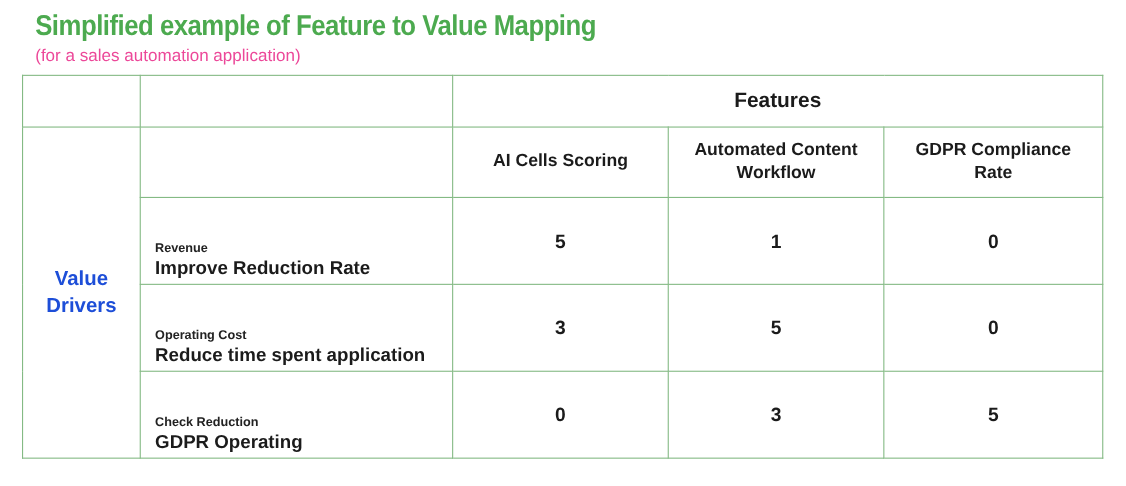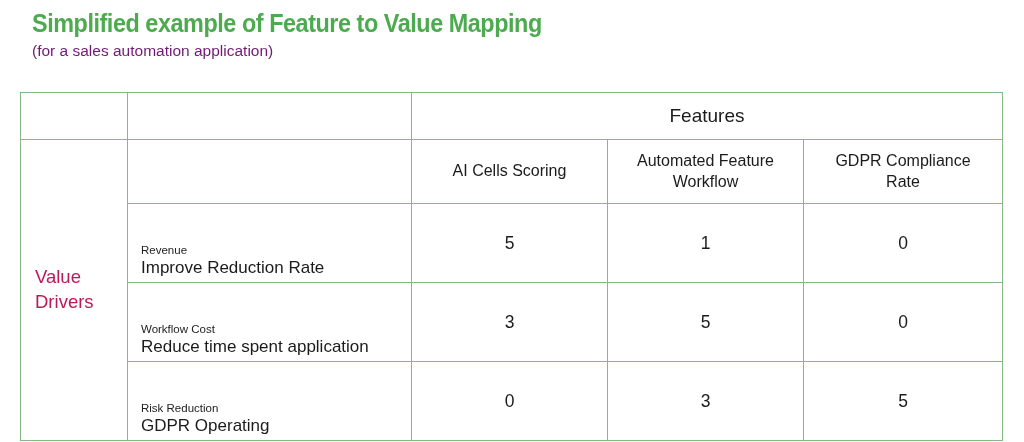--- a/index.html
+++ b/index.html
@@ -16,46 +16,48 @@
     position: absolute; left: 32px; top: 8px;
     font-size: 26px; font-weight: bold;
     letter-spacing: -0.5px;
     font-stretch: condensed;
     transform: scaleX(0.9); transform-origin: 0 50%;
     color: #4CAA4F;
     white-space: nowrap;
   }
   .subtitle {
     position: absolute; left: 32px; top: 42px;
-    font-size: 15.5px; color: #701a75;
+    font-size: 15.5px; color: #ec4899;
     white-space: nowrap;
   }
 
   table.fv {
-    position: absolute; left: 20px; top: 92px;
+    position: absolute; left: 20px; top: 68px;
     border-collapse: collapse;
     table-layout: fixed;
     width: 982px;
+    font-weight: bold;
   }
   table.fv td {
     border: 1.5px solid #84BA84;
     background: #ffffff;
     vertical-align: middle;
   }
   .features-header {
     text-align: center;
     font-size: 19px; color: #1b1b1b;
   }
   .col-header {
     text-align: center;
     font-size: 16px; line-height: 1.3; color: #1b1b1b;
     padding: 2px 14px;
   }
   .row-group-header {
-    font-size: 18.5px; line-height: 1.35; color: #be185d;
+    text-align: center;
+    font-size: 18.5px; line-height: 1.35; color: #1d4ed8;
     padding: 0 14px;
   }
   .driver-cell { padding: 4px 10px 4px 13px; }
   .driver-cat  { font-size: 11.5px; color: #222222; display: block; margin-bottom: 2px; margin-top: 36px; }
   .driver-name { font-size: 17px; color: #1b1b1b; display: block; }
   .weight-cell { text-align: center; font-size: 17.5px; color: #1b1b1b; }
 
   .footer {
     position: absolute; left: 31px; top: 375px;
     font-size: 16.5px; line-height: 22px; color: #333333;
@@ -82,47 +84,47 @@
         <tr style="height:47px">
       <td></td>
       <td></td>
       <td colspan="3" class="features-header">Features</td>
     </tr>
 
     <tr style="height:64px">
       <td rowspan="4" class="row-group-header">Value Drivers</td>
       <td></td>
       <td class="col-header">AI Cells Scoring</td>
-      <td class="col-header">Automated Feature Workflow</td>
+      <td class="col-header">Automated Content Workflow</td>
       <td class="col-header">GDPR Compliance Rate</td>
     </tr>
 
     <tr style="height:57px">
       <td class="driver-cell">
         <span class="driver-cat">Revenue</span>
         <span class="driver-name">Improve Reduction Rate</span>
       </td>
       <td class="weight-cell">5</td>
       <td class="weight-cell">1</td>
       <td class="weight-cell">0</td>
     </tr>
 
     <tr style="height:57px">
       <td class="driver-cell">
-        <span class="driver-cat">Workflow Cost</span>
+        <span class="driver-cat">Operating Cost</span>
         <span class="driver-name">Reduce time spent application</span>
       </td>
       <td class="weight-cell">3</td>
       <td class="weight-cell">5</td>
       <td class="weight-cell">0</td>
     </tr>
 
     <tr style="height:57px">
       <td class="driver-cell">
-        <span class="driver-cat">Risk Reduction</span>
+        <span class="driver-cat">Check Reduction</span>
         <span class="driver-name">GDPR Operating</span>
       </td>
       <td class="weight-cell">0</td>
       <td class="weight-cell">3</td>
       <td class="weight-cell">5</td>
     </tr>
   </tbody>
     </table>
 
   <div class="footer">

